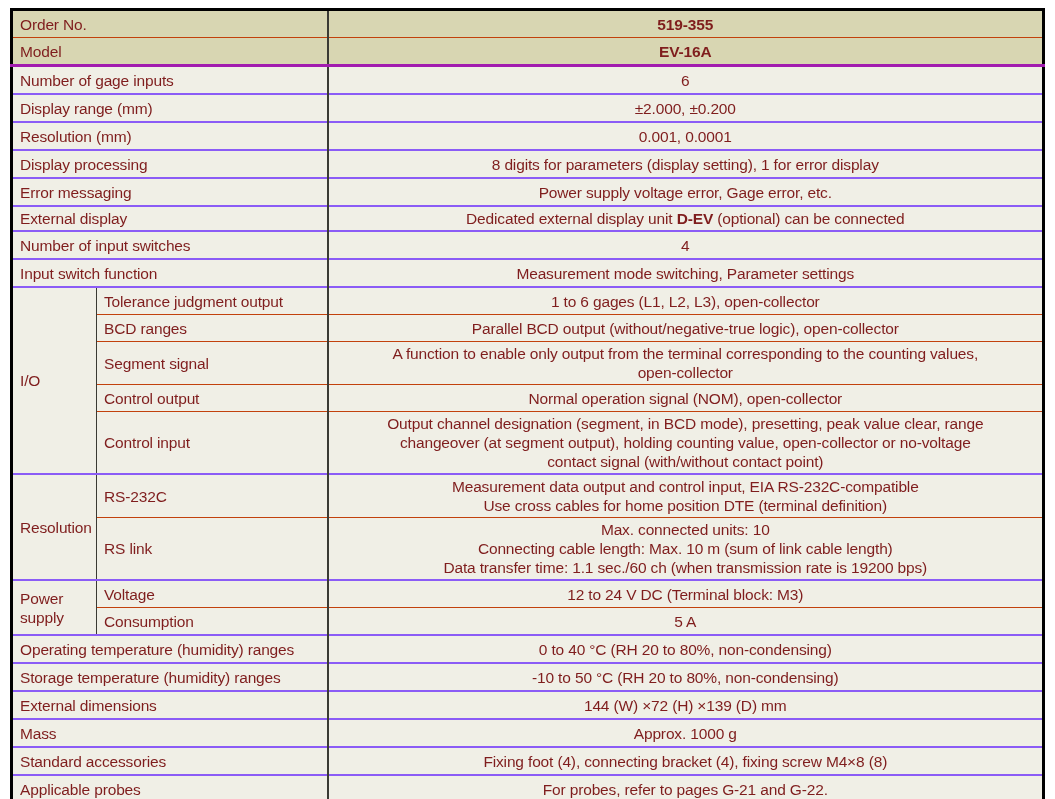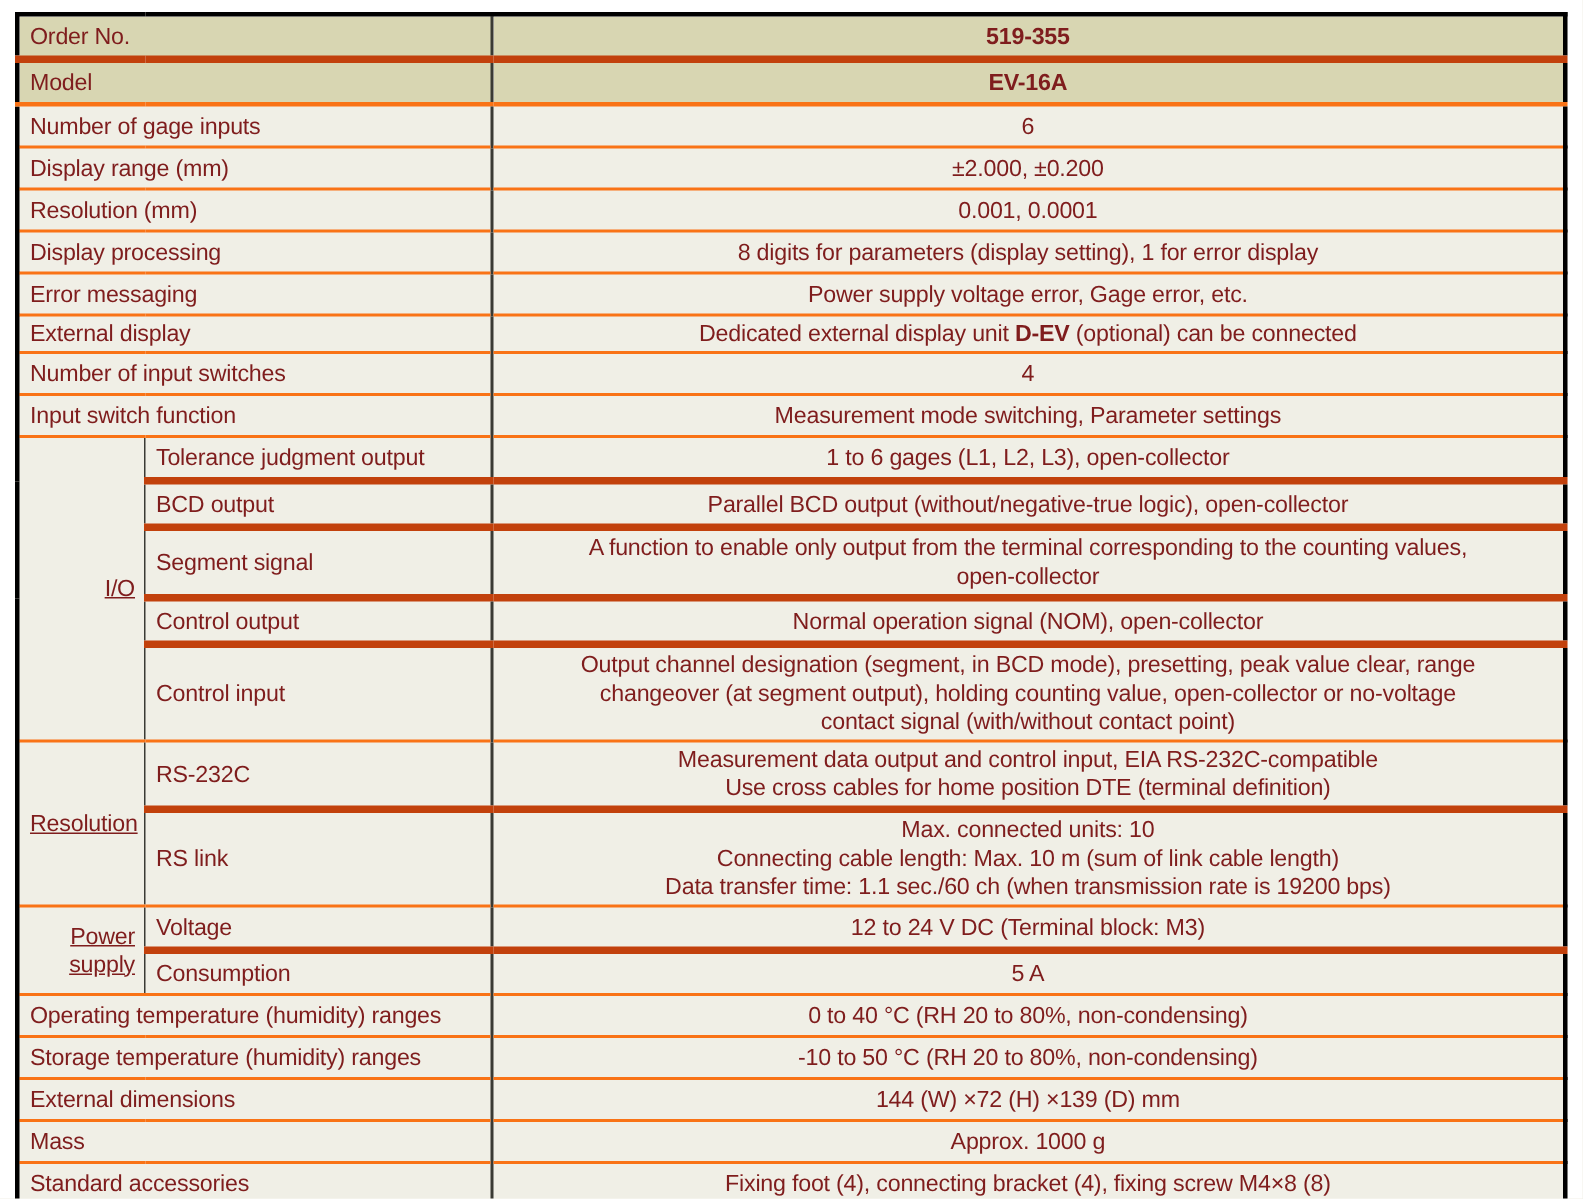--- a/index.html
+++ b/index.html
@@ -18,31 +18,30 @@
   col.c-sub{width:231px;}
   col.c-val{width:716px;}
   td{
     font-size:15.5px;line-height:19px;letter-spacing:-0.15px;
     color:#7f1d1d;padding:2px 6px;vertical-align:middle;
     overflow:hidden;
   }
   td.single{height:22px;}
   td.label{text-align:left;padding-left:7px;border-right:2px solid #3a3a34;}
   td.group-label{
-    text-align:right;padding-left:7px;vertical-align:middle;
+    text-align:left;padding-left:7px;vertical-align:middle;
     border-right:1px solid #3a3a34;
-    text-decoration:underline;
   }
   td.value{text-align:center;}
   tr.header td{background:#d8d6b2;}
   td.bold,.seg-b{font-weight:bold;}
   
-  tr.sep-minor td{border-top:5px solid #c2410c;}
-  tr.sep-major td{border-top:2px solid #f97316;}
-  tr.sep-heavy td{border-top:3px solid #f97316;}
+  tr.sep-minor td{border-top:1px solid #c2410c;}
+  tr.sep-major td{border-top:2px solid #8b5cf6;}
+  tr.sep-heavy td{border-top:3px solid #a21caf;}
   tr.sep-none  td{border-top:none;}
 </style>
 </head>
 <body>
 
 <div class="page">
   <table class="spec">
     <colgroup>
       <col class="c-group">
         <col class="c-sub">
@@ -88,21 +87,21 @@
         <tr class="sep-major">
           <td class="label single" colspan="2">Input switch function</td>
           <td class="value single">Measurement mode switching, Parameter settings</td>
         </tr>
         <tr class="sep-major">
           <td class="group-label" rowspan="5">I/O</td>
           <td class="label single">Tolerance judgment output</td>
           <td class="value single">1 to 6 gages (L1, L2, L3), open-collector</td>
         </tr>
         <tr class="sep-minor">
-          <td class="label single">BCD output</td>
+          <td class="label single">BCD ranges</td>
           <td class="value single">Parallel BCD output (without/negative-true logic), open-collector</td>
         </tr>
         <tr class="sep-minor">
           <td class="label">Segment signal</td>
           <td class="value">A function to enable only output from the terminal corresponding to the counting values,<br>open-collector</td>
         </tr>
         <tr class="sep-minor">
           <td class="label single">Control output</td>
           <td class="value single">Normal operation signal (NOM), open-collector</td>
         </tr>

